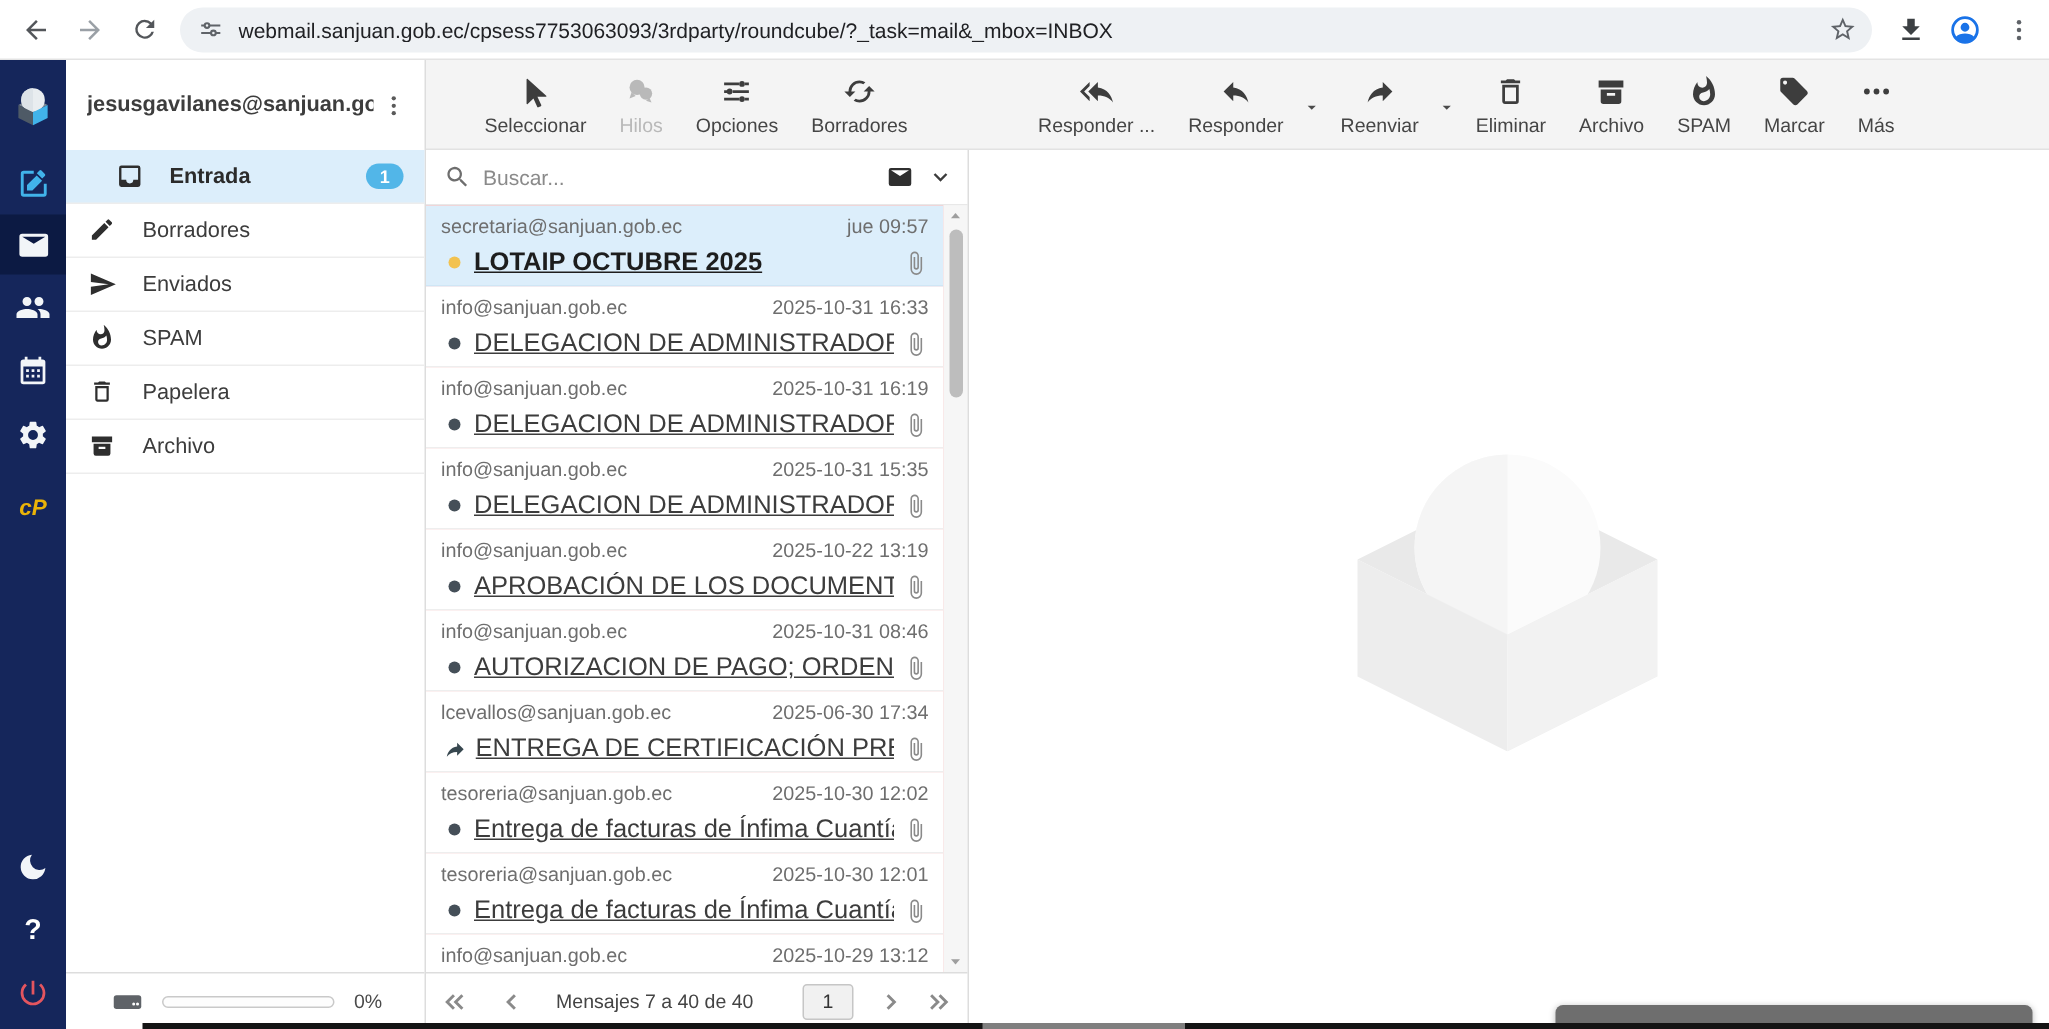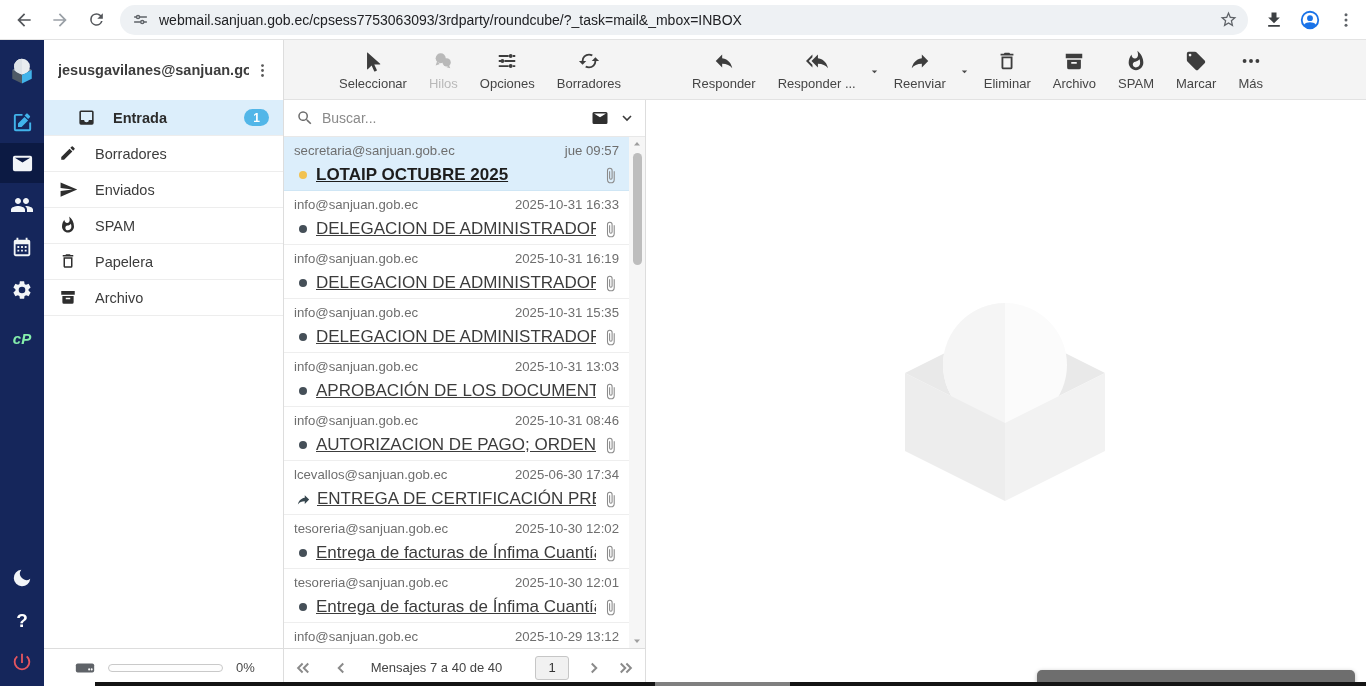--- a/index.html
+++ b/index.html
@@ -21,21 +21,21 @@
   .avatar-blue { color:#1a73e8; }
 
   
   .app { position:absolute; left:0; top:40px; right:0; bottom:0; }
 
   
   .rail { position:absolute; left:0; top:0; width:44px; height:646px; background:#15265b; }
   .rail-btn { position:absolute; left:0; width:44px; height:40px; display:flex; align-items:center; justify-content:center; color:#f2f5f8; }
   .rail-btn.sel { background:#0c1a43; }
   .rail-btn.blue { color:#41b3ea; }
-  .cp-label { color:#86efac; font-weight:bold; font-style:italic; font-size:15px;margin-top:24px; }
+  .cp-label { color:#eab308; font-weight:bold; font-style:italic; font-size:15px;margin-top:24px; }
   .help-glyph { color:#fff; font-weight:bold; font-size:19px; }
   .power-red { color:#e4555f; }
 
   
   .sidebar { position:absolute; left:44px; top:0; width:240px; height:646px; background:#fff; border-right:1px solid #ddd; }
   .account { height:60px; display:flex; align-items:center; padding:0 8px 0 14px; }
   .account-name { flex:1; text-align:right; font-size:14.5px; font-weight:bold; color:#3d3d3d; white-space:nowrap; overflow:hidden; }
   .account-kebab { width:26px; height:26px; display:flex; align-items:center; justify-content:center; color:#5a5a5a; }
   .folder { height:36px; display:flex; align-items:center; padding:0 14px 0 15px; border-bottom:1px solid #ededed; color:#3c3c3c; }
   .folder .f-ic { width:19px; height:19px; color:#2e2e2e; margin-right:17px; flex:0 0 auto; }
@@ -46,21 +46,21 @@
            min-width:25px; height:17px; border-radius:9px; display:flex; align-items:center; justify-content:center; padding:0 7px; }
   .quota { position:absolute; left:0; bottom:0; width:100%; height:38px; border-top:1px solid #ddd;
            display:flex; align-items:center; padding-left:30px; }
   .quota-disk { width:22px; height:22px; color:#5f6368; }
   .quota-bar { width:115px; height:8px; border:1px solid #c9c9c9; border-radius:5px; background:#fdfdfd; margin-left:12px; }
   .quota-label { font-size:13px; color:#4a4a4a; margin-left:13px; }
 
   
   .topbar { position:absolute; left:284px; right:0; top:0; height:60px; background:#f4f4f4; border-bottom:1px solid #e2e2e2; }
   .tools { position:absolute; top:0; height:60px; display:flex; align-items:center; }
-  .tools-list { left:44px; }
+  .tools-list { left:28px; }
   .tools-mail { right:92px; }
   .tbtn { display:flex; flex-direction:column; align-items:center; justify-content:center; padding:0 11px; color:#454545; height:60px; }
   .tbtn .t-ic { width:22px; height:22px; color:#3d3d3d; }
   .tbtn .t-label { font-size:13px; margin-top:4px; color:#454545; white-space:nowrap; }
   .tbtn.disabled, .tbtn.disabled .t-ic, .tbtn.disabled .t-label { color:#b9b9b9; }
   .caret-btn { width:16px; height:60px; display:flex; align-items:center; justify-content:center; color:#4a4a4a; }
   .caret-btn svg { margin-top:2px; }
 
   
   .searchbar { position:absolute; left:284px; top:60px; width:361px; height:37px; background:#fff;
@@ -485,32 +485,32 @@
                 <use href="#i-sync"></use>
               </svg>
             </span>
           <span class="t-label">Borradores</span>
         </div>
       </div>
       <div class="tools tools-mail">
         <div class="tbtn">
           <span class="t-ic">
               <svg class="ic" width="22" height="22">
+                <use href="#i-replyall"></use>
+              </svg>
+            </span>
+          <span class="t-label">Responder ...</span>
+        </div>
+        <div class="tbtn">
+          <span class="t-ic">
+              <svg class="ic" width="22" height="22">
                 <use href="#i-reply"></use>
               </svg>
             </span>
           <span class="t-label">Responder</span>
-        </div>
-        <div class="tbtn">
-          <span class="t-ic">
-              <svg class="ic" width="22" height="22">
-                <use href="#i-replyall"></use>
-              </svg>
-            </span>
-          <span class="t-label">Responder ...</span>
         </div>
         <div class="caret-btn">
             <svg class="ic" width="13" height="13">
               <use href="#i-caret"></use>
             </svg>
           </div>
         <div class="tbtn">
           <span class="t-ic">
               <svg class="ic" width="22" height="22">
                 <use href="#i-forward"></use>
@@ -646,21 +646,21 @@
       <span class="msg-clip">
               <svg class="ic" width="17" height="17">
                 <use href="#i-clip"></use>
               </svg>
             </span>
     </div>
   </div>
         <div class="msg flag-dot">
     <div class="msg-line1">
       <span class="msg-sender">info@sanjuan.gob.ec</span>
-      <span class="msg-date">2025-10-31 13:03</span>
+      <span class="msg-date">2025-10-22 13:19</span>
     </div>
     <div class="msg-line2">
       <span class="dot"></span>
 
       <span class="msg-subject">APROBACIÓN DE LOS DOCUMENTOS DE LA...</span>
       <span class="msg-clip">
               <svg class="ic" width="17" height="17">
                 <use href="#i-clip"></use>
               </svg>
             </span>

